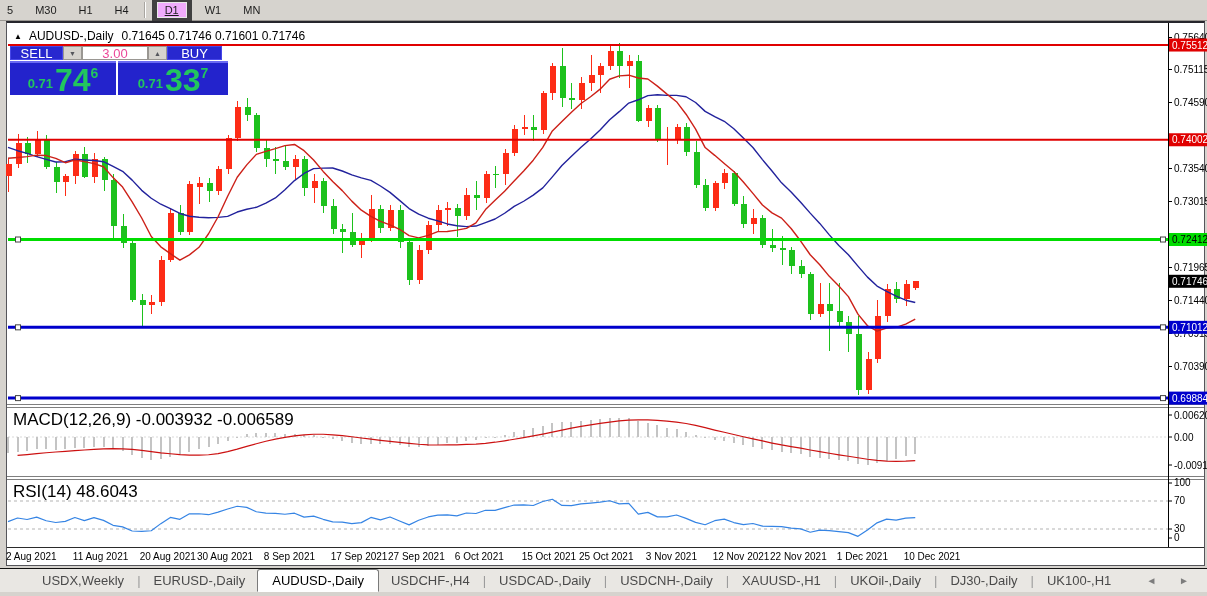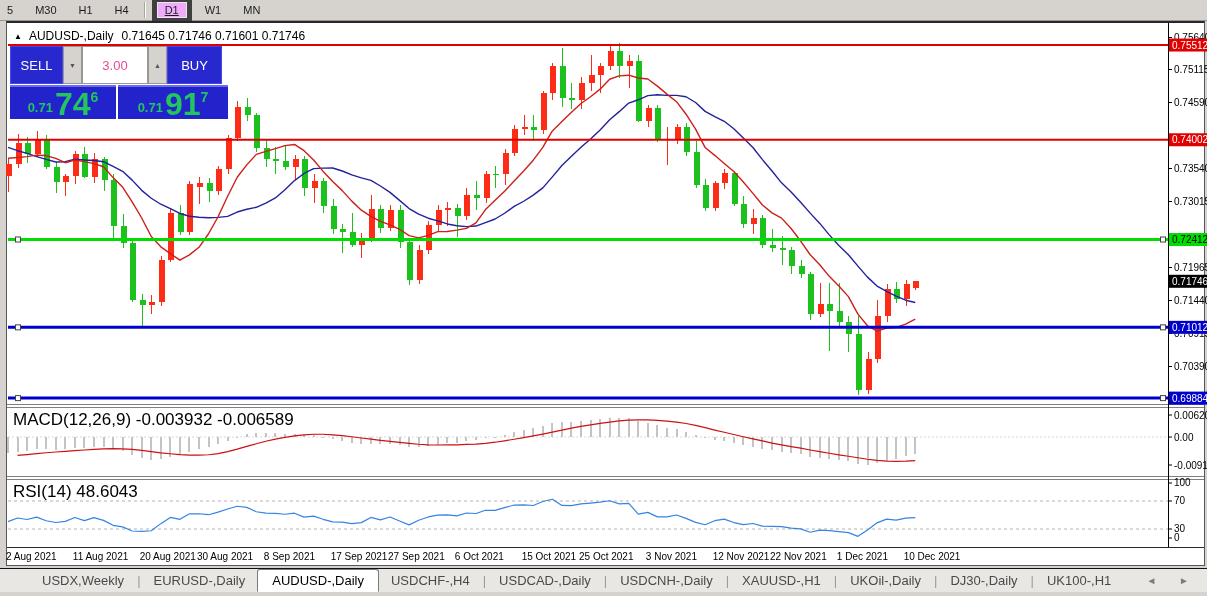--- a/index.html
+++ b/index.html
@@ -16,21 +16,21 @@
       border:1px solid #55555a;border-top:2px solid #26262c;box-sizing:border-box;z-index:1;}
   #chart-svg{position:absolute;left:0;top:0;z-index:5;}
   
   #title-row{position:absolute;left:14px;top:29px;z-index:10;font-size:12px;color:#000;display:flex;align-items:center;}
   #title-row .tri{font-size:8px;margin-right:7px;}
   #title-row .ohlc{margin-left:8px;}
   
   .ind-label{position:absolute;z-index:10;font-size:17px;color:#000;}
   
   #trade-panel{position:absolute;left:10px;top:46px;z-index:10;width:218px;}
-  #trade-row1{display:flex;height:38px;}
+  #trade-row1{display:flex;height:14px;}
   .trade-btn{background:#2828cf;color:#fff;font-size:13px;display:flex;align-items:center;justify-content:center;
      border:1px solid #4646e8;box-sizing:border-box;cursor:pointer;}
   #sell-btn{width:53px;} #buy-btn{width:55px;}
   .spin-btn{width:19px;background:#d6d3ce;border:1px solid #9a9792;box-sizing:border-box;color:#55565c;
      font-size:7px;display:flex;align-items:center;justify-content:center;cursor:pointer;}
   #volume-box{width:66px;background:#fff;border:1px solid #9a9792;box-sizing:border-box;font-size:13px;color:#ec4899;
      display:flex;align-items:center;justify-content:center;}
   #trade-row2{display:flex;height:34px;margin-top:1px;}
   .price-box{background:#2323cc;color:#22c55e;border-top:2px solid #6a6af2;box-sizing:border-box;
      display:flex;align-items:flex-end;justify-content:center;padding-bottom:2px;cursor:pointer;}
@@ -462,21 +462,21 @@
     <div id="buy-btn" class="trade-btn">BUY</div>
   </div>
   <div id="trade-row2">
     <div id="sell-price" class="price-box">
       <span class="pfx">0.71</span>
       <span class="big">74</span>
       <span class="sup">6</span>
     </div>
     <div id="buy-price" class="price-box">
       <span class="pfx">0.71</span>
-      <span class="big">91</span>
+      <span class="big">33</span>
       <span class="sup">7</span>
     </div>
   </div>
 </div>
 
 <div id="tabs-bar">
     <div class="tab">USDX,Weekly</div>
     <span class="tab-sep">|</span>
     <div class="tab">EURUSD-,Daily</div>
     <div class="tab active">AUDUSD-,Daily</div>

